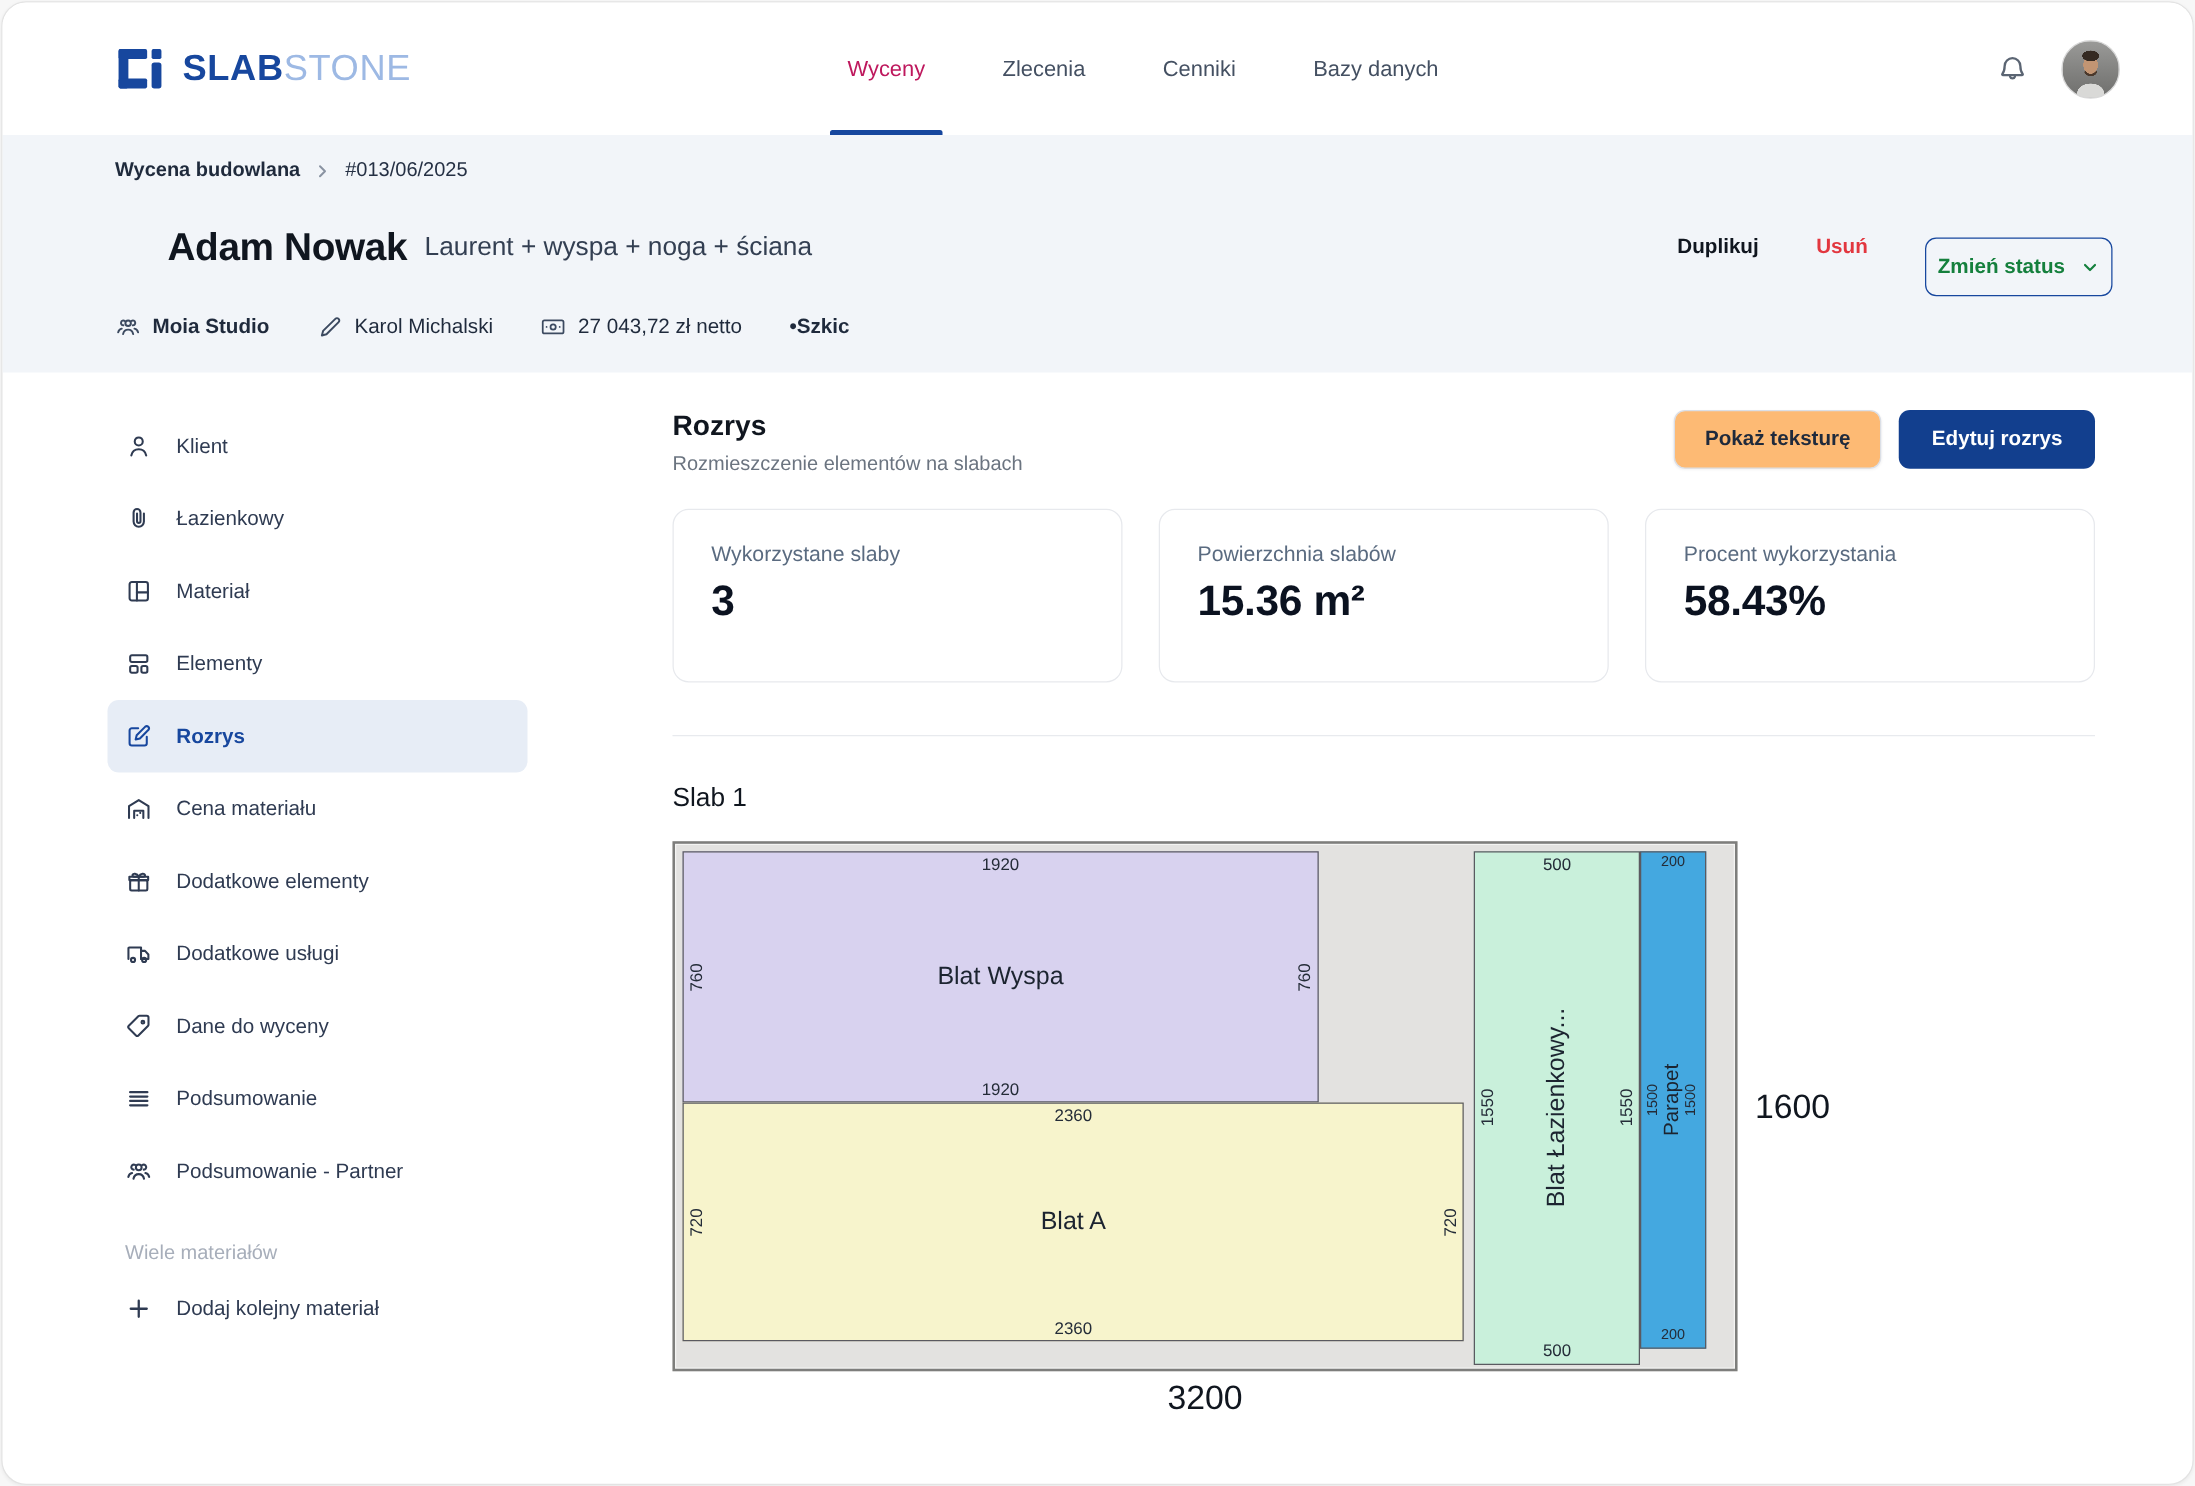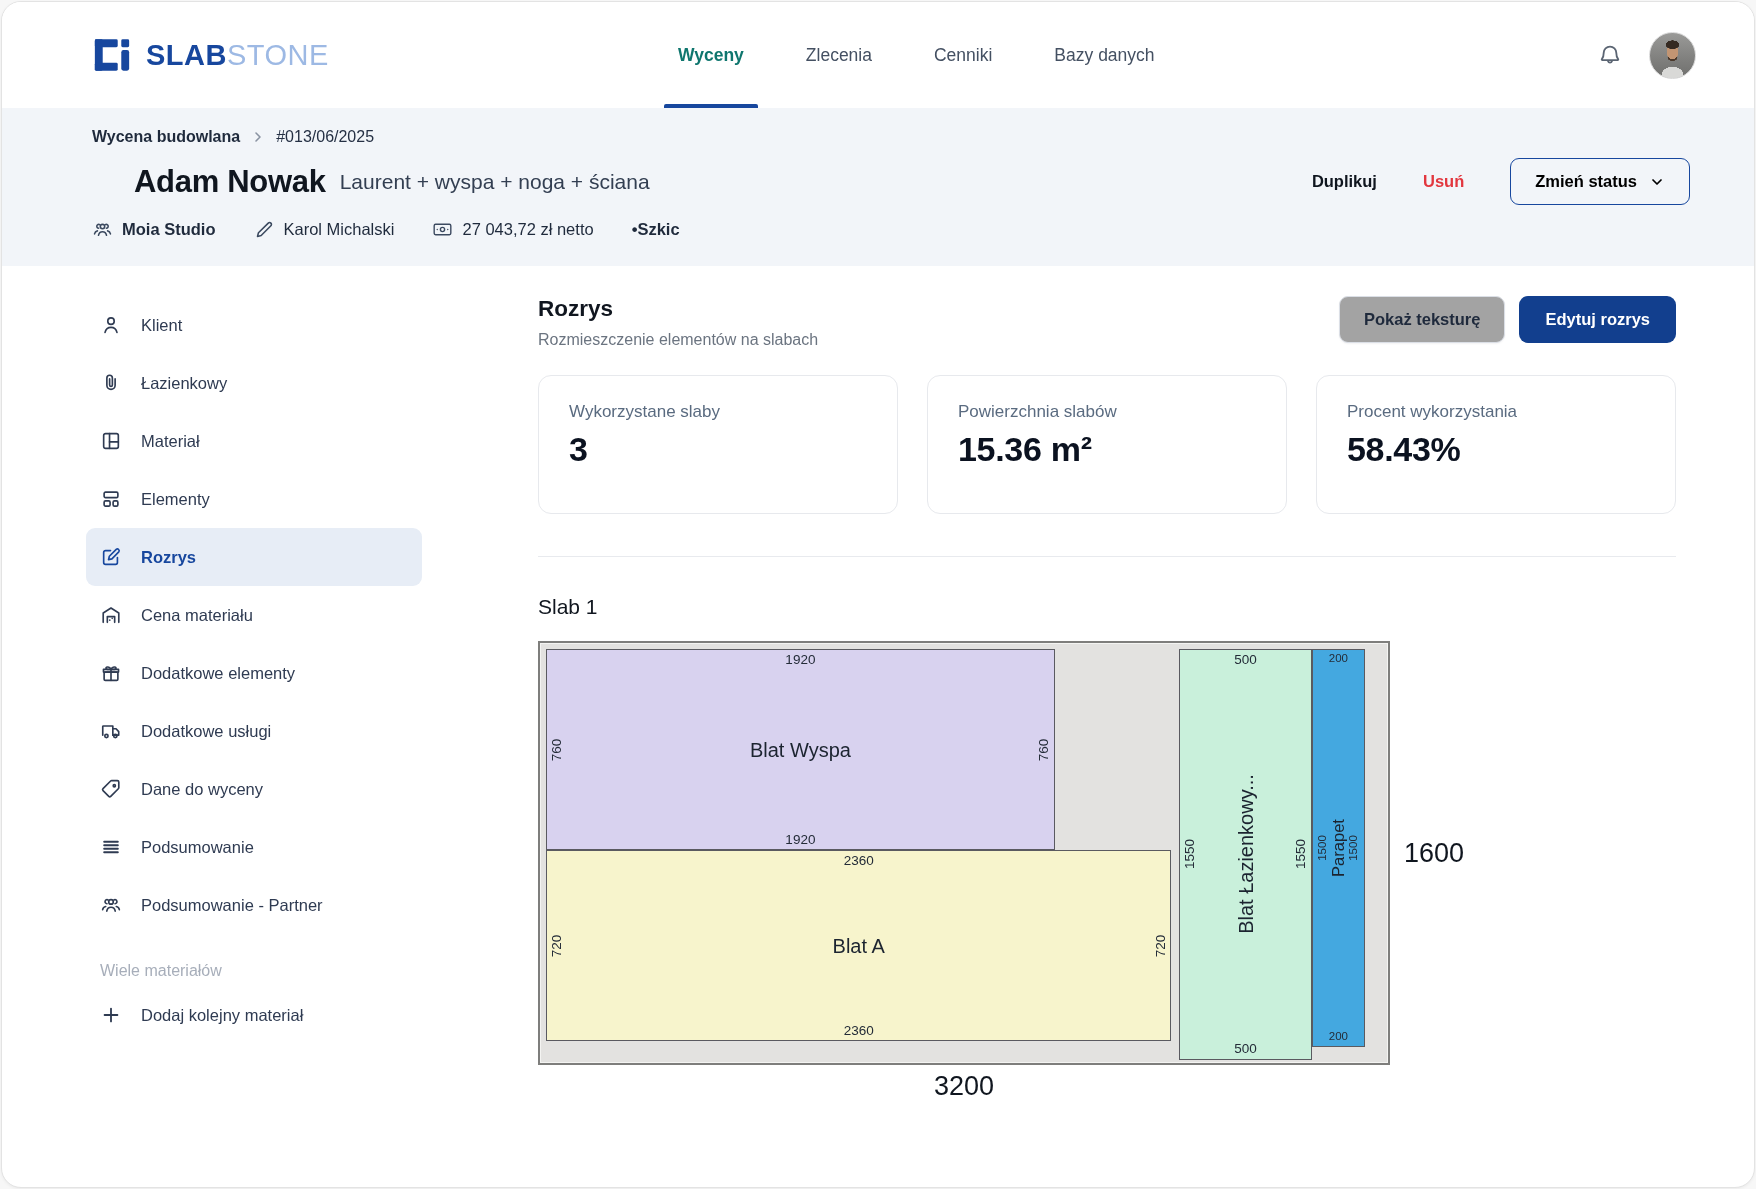--- a/index.html
+++ b/index.html
@@ -8,21 +8,21 @@
 
   
   .topnav { position:relative; height:106px; background:#ffffff; display:flex; align-items:center; }
   .brand { display:flex; align-items:center; gap:14px; margin-left:90px; }
   .brand-mark { width:40px; height:40px; }
   .brand-text { font-size:29px; letter-spacing:.5px; white-space:nowrap; }
   .brand-text .b { font-weight:800; color:#17479e; }
   .brand-text .l { font-weight:300; color:#9db9e4; }
   .nav-links { position:absolute; left:676px; top:0; height:100%; display:flex; align-items:center; gap:62px; }
   .nav-link { position:relative; height:100%; display:flex; align-items:center; font-size:17.5px; font-weight:500; color:#445062; cursor:pointer; }
-  .nav-link.active { color:#0f766e; font-weight:700;text-align:right; }
+  .nav-link.active { color:#be185d; font-weight:400;text-align:right; }
   .nav-link.active::after { content:""; position:absolute; left:-14px; right:-14px; bottom:0; height:4px; background:#17479e; border-radius:2px 2px 0 0; }
   .nav-right { position:absolute; right:58px; top:0; height:100%; display:flex; align-items:center; gap:26px; }
   .bell { width:26px; height:26px; color:#5b6573; cursor:pointer; }
   .avatar { width:47px; height:47px; border-radius:50%; cursor:pointer; border:1px solid #d8d8d8;
     background:
       radial-gradient(ellipse 11px 7px at 50% 26%, #352a22 60%, rgba(53,42,34,0) 62%),
       radial-gradient(ellipse 9px 11px at 50% 42%, #c29573 64%, rgba(194,149,115,0) 66%),
       radial-gradient(ellipse 8px 5px at 50% 55%, #4a382b 60%, rgba(74,56,43,0) 63%),
       radial-gradient(ellipse 17px 12px at 50% 92%, #d9d9d7 62%, rgba(217,217,215,0) 64%),
       linear-gradient(180deg,#9a9a98 0%,#7f7f7d 60%,#6f6f6d 100%);
@@ -33,42 +33,42 @@
   .breadcrumb { display:flex; align-items:center; gap:10px; font-size:16px; }
   .crumb { color:#1f2a3c; font-weight:700; cursor:pointer; }
   .crumb.current { font-weight:500; color:#253044; cursor:default; }
   .crumb-sep { width:16px; height:16px; color:#8a93a2; }
   .title-row { display:flex; align-items:center; margin-top:12px; }
   .page-title { font-size:31px; font-weight:800; color:#10161f; letter-spacing:-.3px;margin-left:42px; }
   .page-subtitle { font-size:21px; font-weight:400; color:#333f52; margin-left:14px; }
   .header-actions { margin-left:auto; display:flex; align-items:center; gap:46px; }
   .txt-btn { font-size:16.5px; font-weight:700; color:#10161f; background:none; border:none; cursor:pointer; font-family:inherit; }
   .txt-btn.danger { color:#e2373f; }
-  .status-btn { display:flex; align-items:center; gap:12px; font-size:16.5px; font-weight:700; color:#000000; background:transparent; border:1.6px solid #17479e; border-radius:9px; padding:13px 24px; cursor:pointer; font-family:inherit; }
+  .status-btn { display:flex; align-items:center; gap:12px; font-size:16.5px; font-weight:700; color:#15803d; background:transparent; border:1.6px solid #17479e; border-radius:9px; padding:13px 9px; cursor:pointer; font-family:inherit;margin-top:32px; }
   .status-btn svg { width:16px; height:16px; }
   .meta-row { display:flex; align-items:center; gap:38px; margin-top:14px; }
   .meta-item { display:flex; align-items:center; gap:9px; font-size:16.5px; color:#1f2a3c; }
   .meta-item svg { width:21px; height:21px; color:#3c4a60; }
   .meta-item.bold { font-weight:700; }
 
   
   .content { display:flex; align-items:flex-start; }
   .sidebar { width:336px; margin-left:84px; padding-top:30px; flex:none; }
   .side-item { display:flex; align-items:center; gap:19px; height:58px; padding:0 14px; border-radius:9px; cursor:pointer; color:#2f3b52; font-size:16.5px; font-weight:500; }
   .side-item svg { width:22px; height:22px; flex:none; }
   .side-item.active { background:#e7edf6; color:#17479e; font-weight:700; }
   .side-section { margin:28px 14px 0; font-size:16px; color:#a7aeba; font-weight:500; }
   .side-add { margin-top:6px; }
 
   .main { margin-left:116px; width:1138px; padding-top:30px; }
   .main-head { display:flex; align-items:flex-start; }
   .main-title { font-size:22.5px; font-weight:700; color:#10161f; }
   .main-subtitle { font-size:16px; color:#6b7480; margin-top:9px; }
   .main-head-btns { margin-left:auto; display:flex; gap:14px; }
-  .btn-outline { font-family:inherit; font-size:16.5px; font-weight:700; color:#1f2a3c; background:#a3a3a3; border:1px solid #dbdfe6; border-radius:9px; padding:13px 24px; cursor:pointer; box-shadow:0 1px 2px rgba(16,24,40,.05); }
+  .btn-outline { font-family:inherit; font-size:16.5px; font-weight:700; color:#1f2a3c; background:#fdba74; border:1px solid #dbdfe6; border-radius:9px; padding:13px 24px; cursor:pointer; box-shadow:0 1px 2px rgba(16,24,40,.05); }
   .btn-primary { font-family:inherit; font-size:16.5px; font-weight:700; color:#fff; background:#123f8e; border:none; border-radius:9px; padding:13px 26px; cursor:pointer; }
 
   .cards { display:flex; gap:29px; margin-top:26px; }
   .card { width:360px; min-height:139px; background:#fff; border:1px solid #e7e9ed; border-radius:13px; padding:26px 30px; }
   .card-label { font-size:17px; color:#5a6b80; }
   .card-value { font-size:34px; font-weight:800; color:#0b1220; margin-top:8px; letter-spacing:-.3px; }
 
   .divider { border:none; border-top:1px solid #e8eaee; margin-top:42px; }
   .slab-title { font-size:21px; font-weight:400; color:#10161f; margin-top:38px; }
 

